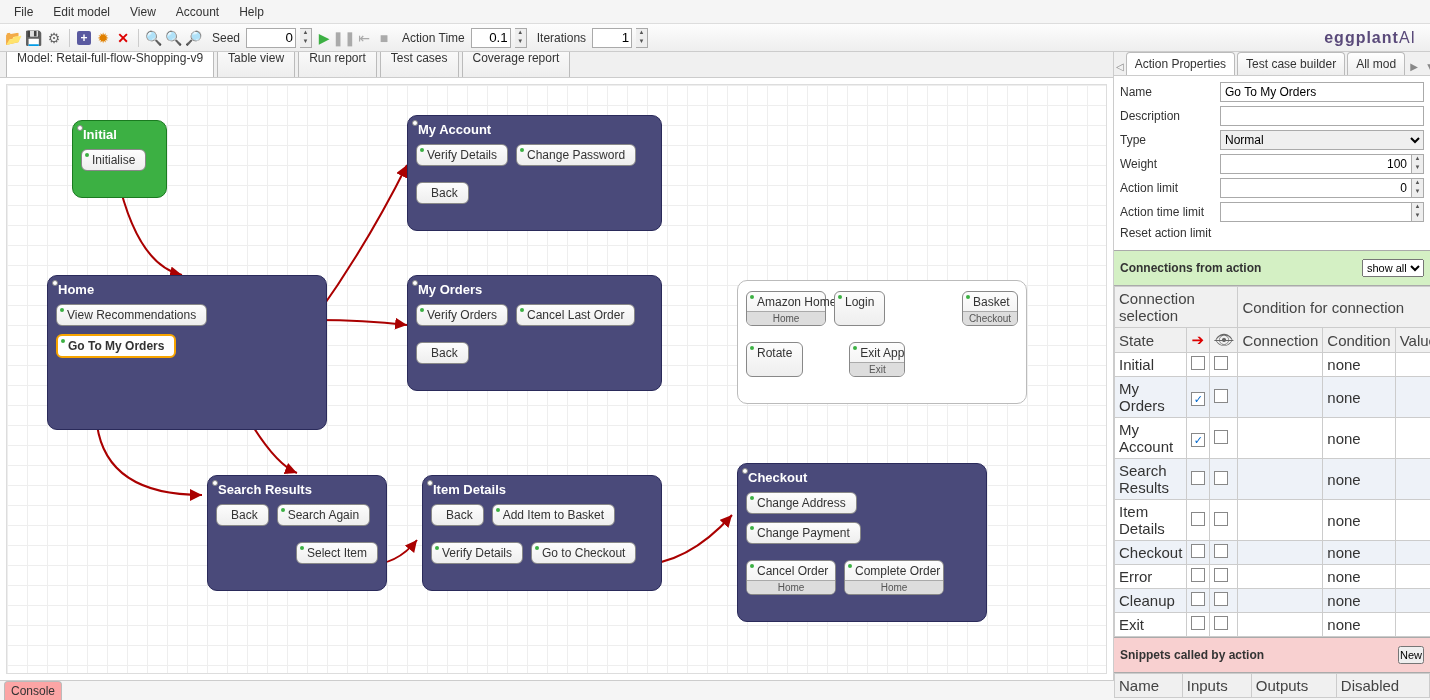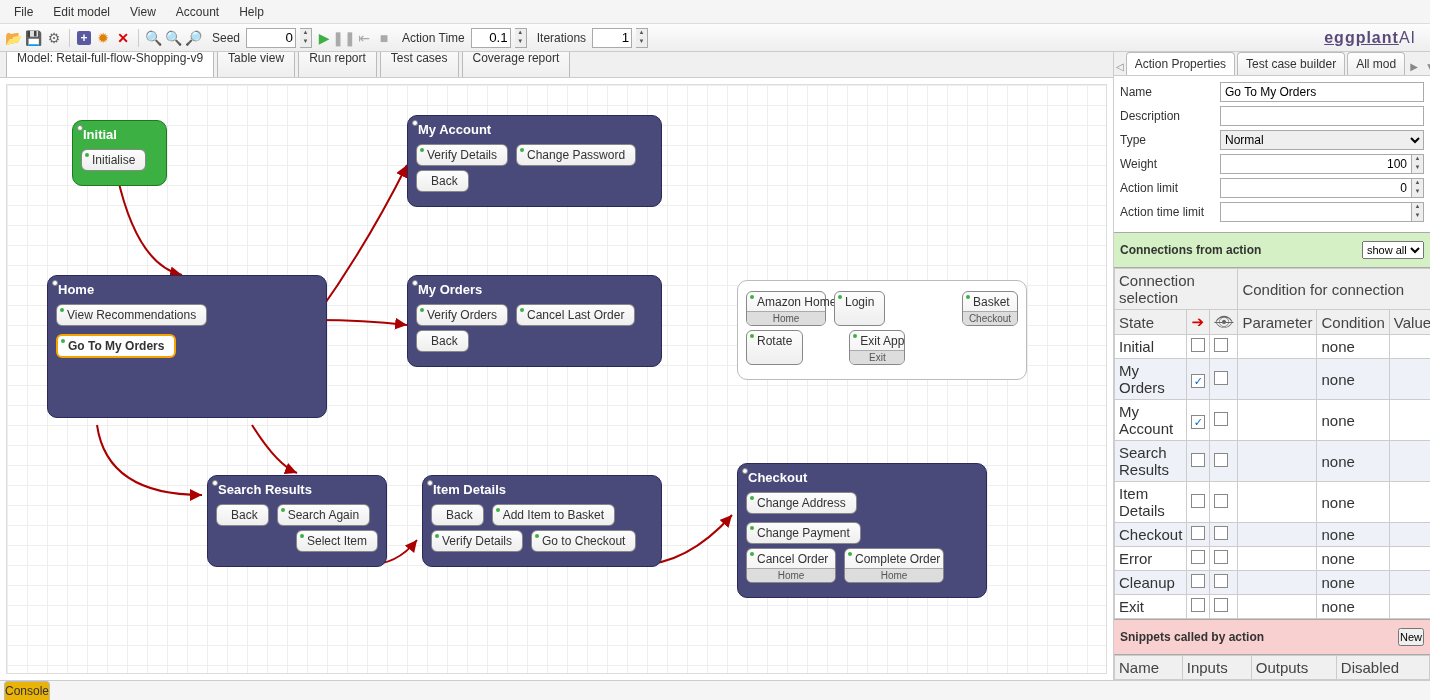--- a/index.html
+++ b/index.html
@@ -11,21 +11,21 @@
 
 
 .toolbar { display: flex; height: 28px; background: linear-gradient(#fdfdfd,#eee); border-bottom: 1px solid #ccc; align-items: center; padding: 0 6px; gap: 4px; }
 .tb-ico { width: 16px; height: 16px; display:inline-flex; align-items:center; justify-content:center; font-size:14px; cursor:pointer; }
 .sep { width:1px; height:18px; background:#ccc; margin:0 3px; }
 .tb-label { font-size:12px; margin: 0 2px 0 6px; }
 .tb-input { width: 50px; height: 20px; border:1px solid #aaa; text-align:right; padding:0 2px; }
 .spinner { width:12px; height:20px; display:inline-flex; flex-direction:column; border:1px solid #aaa; border-left:none; }
 .spinner div { flex:1; font-size:6px; text-align:center; line-height:1; color:#555; background:#eee; cursor:pointer; }
 .brand { margin-left:auto; font-size:16px; font-weight:300; color:#5a4a7a; letter-spacing:1px; padding-right:8px; }
-.brand b { font-weight:bold;text-decoration:underline; }
+.brand b { font-weight:bold; }
 
 
 .main { display:flex; height: calc(100% - 52px - 20px); }
 .left { flex:1; border-right:1px solid #ccc; display:flex; flex-direction:column; overflow:hidden; }
 .right { width: 316px; display:flex; flex-direction:column; }
 
 
 .tabs { display:flex; background:#f0f0f0; border-bottom:1px solid #ccc; height:26px; align-items:flex-end; padding:0 6px; gap:3px; }
 .tab { background:linear-gradient(#fff,#eee); border:1px solid #bbb; border-bottom:none; border-radius:4px 4px 0 0; padding:12px 10px; font-size:12px; cursor:pointer; }
 .tab.active { background:#fff; }
@@ -35,21 +35,21 @@
 
 .canvas { flex:1; position:relative; background:#fff; background-image:linear-gradient(#eee 1px,transparent 1px),linear-gradient(90deg,#eee 1px,transparent 1px); background-size:20px 20px; margin:6px; border:1px solid #ddd; overflow:hidden; }
 svg.wires { position:absolute; inset:0; width:100%; height:100%; pointer-events:none; }
 
 .state { position:absolute; border-radius:10px; padding:28px 8px 10px 8px; }
 .state .title { position:absolute; top:6px; left:10px; color:#fff; font-weight:bold; font-size:13px; }
 .state .dot { position:absolute; top:4px; left:4px; width:6px; height:6px; border:1px solid #888; border-radius:50%; background:#fff; }
 .state.blue { background:#4a4a7a; border:1px solid #2a2a5a; }
 .state.green { background:#3cb043; border:1px solid #1a7a20; }
 .state.plain { background:#fff; border:1px solid #bbb; }
-.row { display:flex; gap:8px; flex-wrap:wrap; margin-bottom:4px; }
+.row { display:flex; gap:8px; flex-wrap:wrap; margin-bottom:16px; }
 .act { background:linear-gradient(#fdfdfd,#eee); border:1px solid #888; border-radius:6px; padding:3px 10px; font-size:12px; color:#333; position:relative; cursor:pointer; white-space:nowrap; }
 .act .adot { position:absolute; top:3px; left:3px; width:4px; height:4px; border-radius:50%; background:#3cb043; }
 .act.selected { border:2px solid #f7a400; background:#fff; font-weight:bold; }
 .act.backshape { border-radius:6px 6px 6px 6px; padding-left:14px; }
 .act.backshape::before { content:''; position:absolute; left:-6px; top:50%; transform:translateY(-50%); width:0; height:0; }
 .substate { font-size:10px; color:#555; background:#ddd; border-top:1px solid #aaa; text-align:center; padding:1px 0; margin:2px -10px -3px -10px; border-radius:0 0 5px 5px; }
 
 
 .rtabs { display:flex; background:#f0f0f0; border-bottom:1px solid #ccc; height:26px; align-items:flex-end; padding:0 2px; gap:2px; }
 .rtab { background:linear-gradient(#fff,#eee); border:1px solid #bbb; border-bottom:none; border-radius:4px 4px 0 0; padding:4px 8px; font-size:12px; cursor:pointer; white-space:nowrap; }
@@ -71,21 +71,21 @@
 
 .grid { width:100%; border-collapse:collapse; font-size:15px; }
 .grid th, .grid td { border:1px solid #ccc; padding:3px 4px; text-align:left; background:#fff; }
 .grid th { background:#f0f0f0; font-weight:normal; color:#444; }
 .grid tr.alt td { background:#eef2f8; }
 .cb { width:14px; height:14px; border:1px solid #888; display:inline-block; background:#fff; }
 .cb.on::after { content:'✓'; font-size:11px; color:#06c; display:block; line-height:12px; text-align:center; }
 
 
 .console { height:20px; border-top:1px solid #ccc; background:#f5f5f5; }
-.console .ctab { display:inline-block; background:#eab308; border:1px solid #bbb; border-bottom:none; border-radius:4px 4px 0 0; padding:2px 0; font-size:12px; margin-left:4px; }
+.console .ctab { display:inline-block; background:#fca5a5; border:1px solid #bbb; border-bottom:none; border-radius:4px 4px 0 0; padding:2px 6px; font-size:12px; margin-left:4px; }
 </style>
 </head>
 <body>
 
 <div class="menubar">
   <span>File</span>
   <span>Edit model</span>
   <span>View</span>
   <span>Account</span>
   <span>Help</span>
@@ -296,37 +296,41 @@
       <div class="prow">
           <label>Action time limit</label>
           <div class="num">
             <input type="text" value="" style="">
             <span class="spinner">
               <div>▲</div>
               <div>▼</div>
             </span>
           </div>
         </div>
+      <div class="prow">
+          <label>Reset action limit</label>
+          <span class="" cb=""></span>
+        </div>
     </div>
 
     <div class="section-hdr hdr-green">
       <span>Connections from action</span>
       <span class="hdr-ctrl"><select><option>show all</option></select></span>
     </div>
     <table class="grid">
       <thead>
         <tr>
           <th colspan="3">Connection selection</th>
           <th colspan="3">Condition for connection</th>
         </tr>
         <tr>
           <th>State</th>
           <th style="width:22px"><span style="color:#d00">➔</span></th>
           <th style="width:22px"><span style="text-decoration:line-through;color:#666">👁</span></th>
-          <th>Parameter</th>
+          <th>Connection</th>
           <th>Condition</th>
           <th>Value</th>
         </tr>
       </thead>
       <tbody id="conn-body">
           <tr>
             <td>Initial</td>
             <td><span class="cb"></span></td>
             <td><span class="cb"></span></td>
             <td></td>

